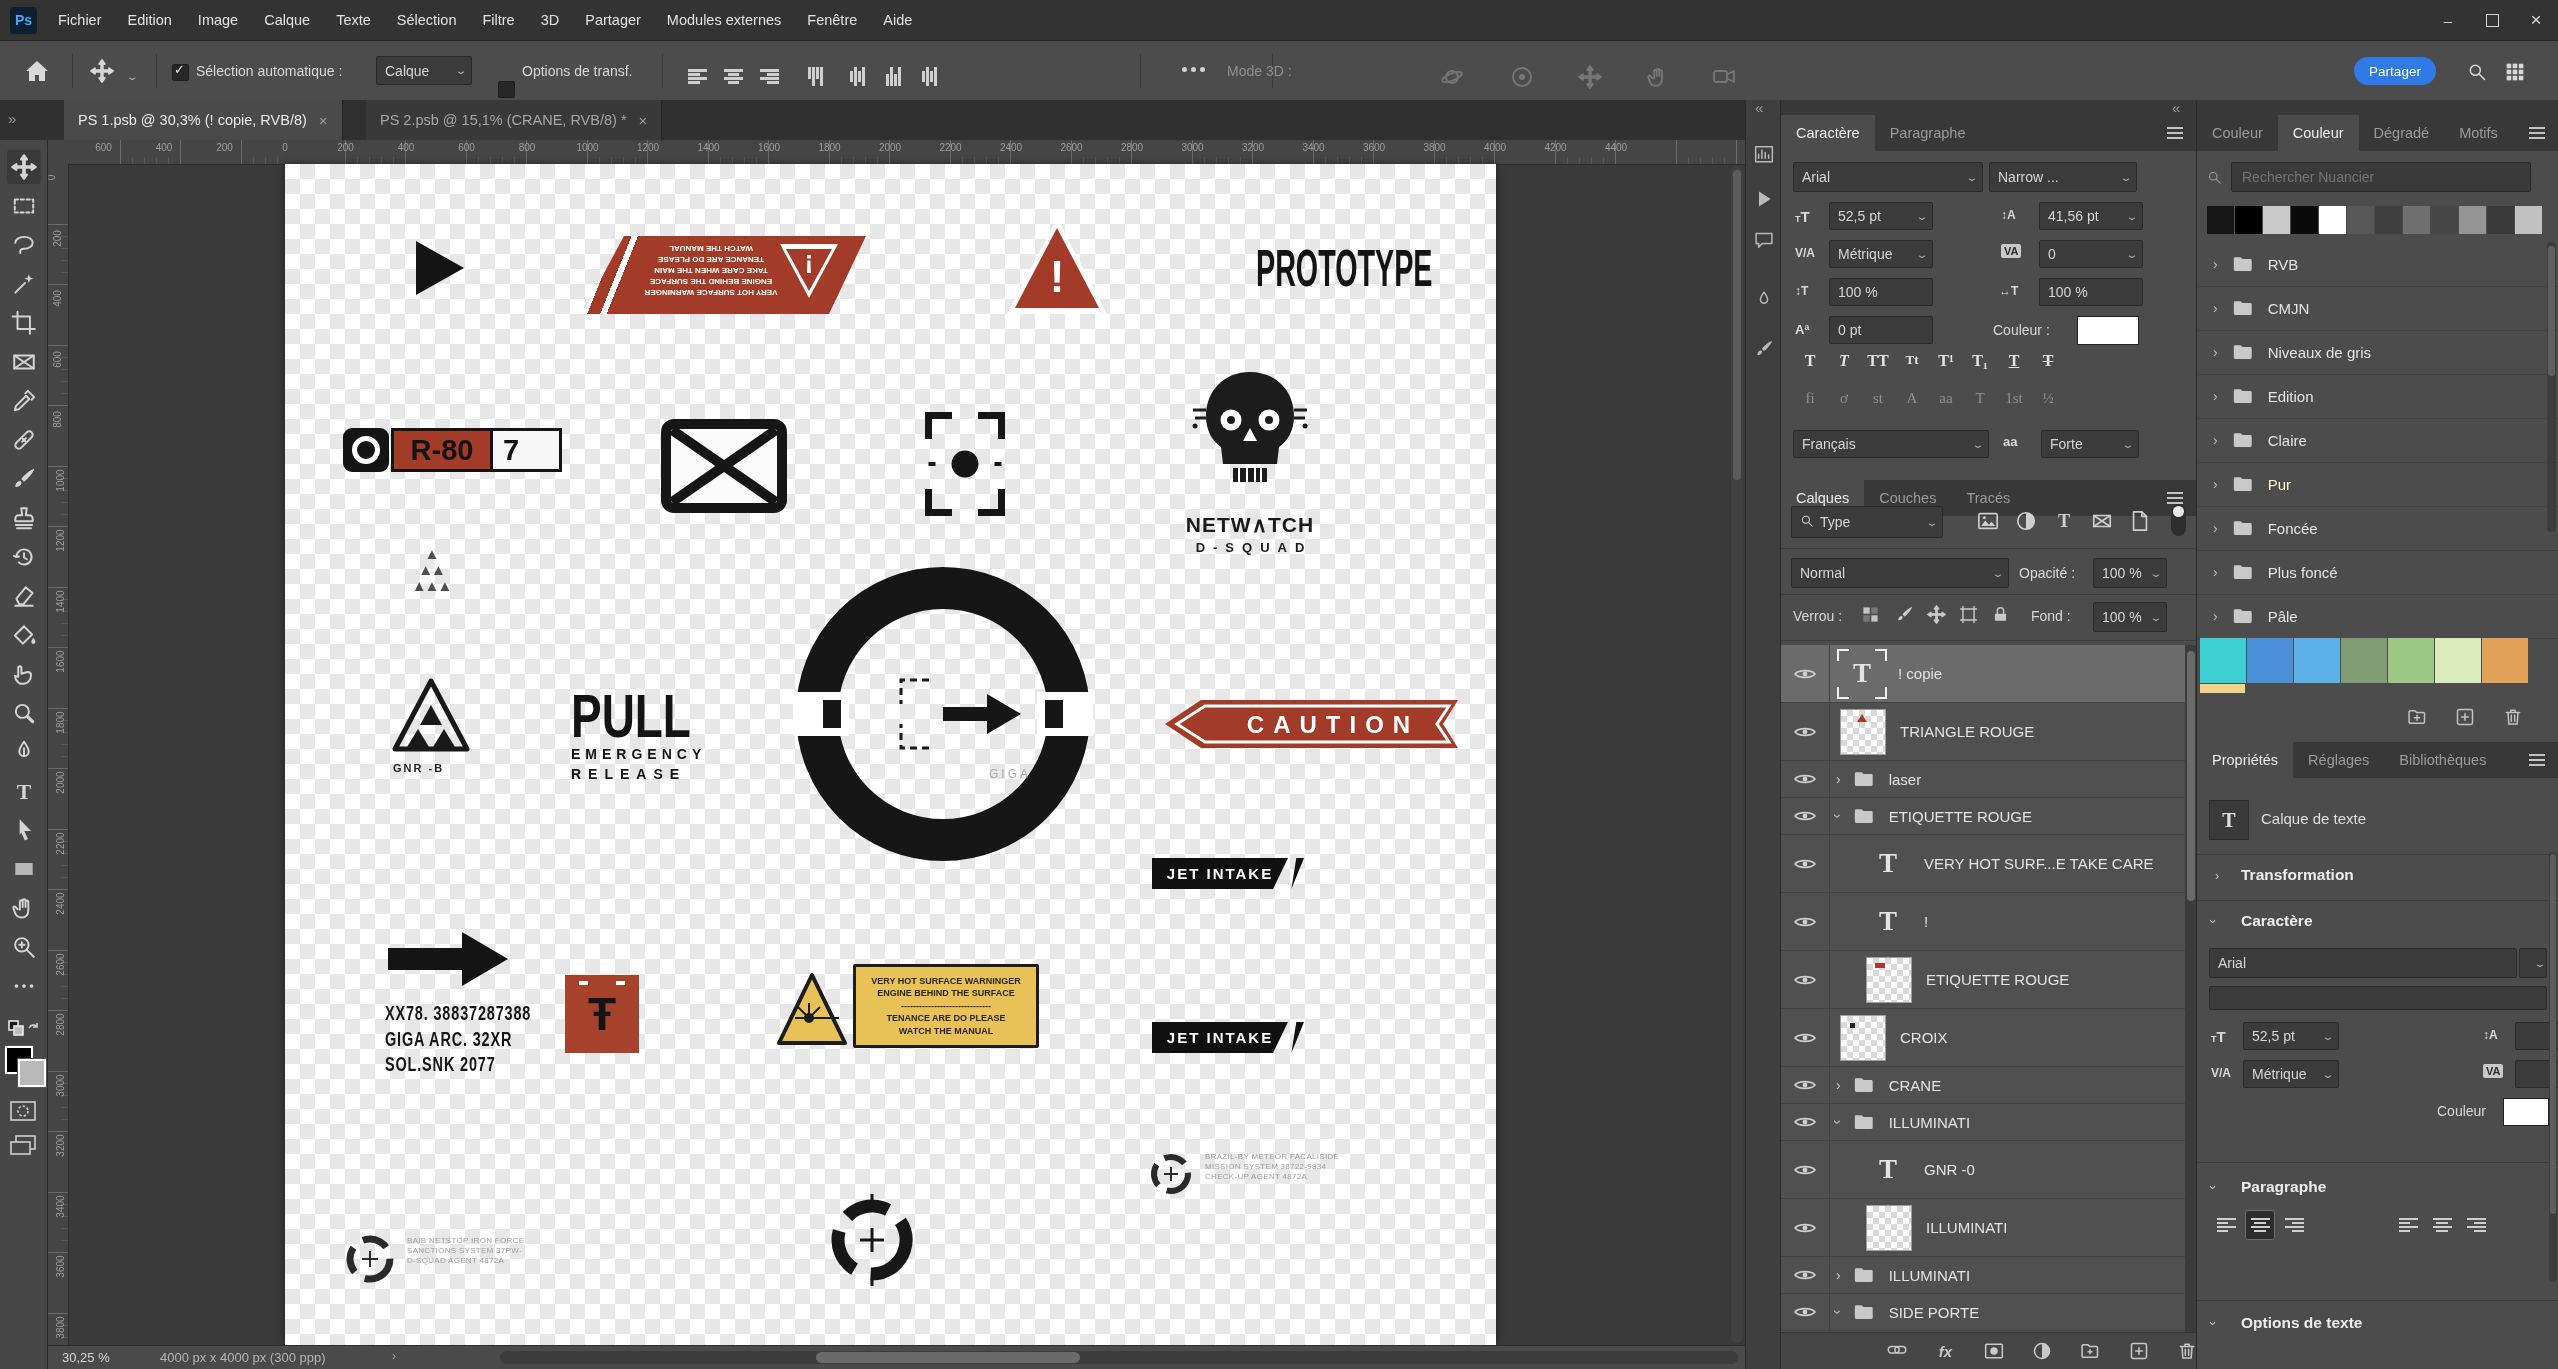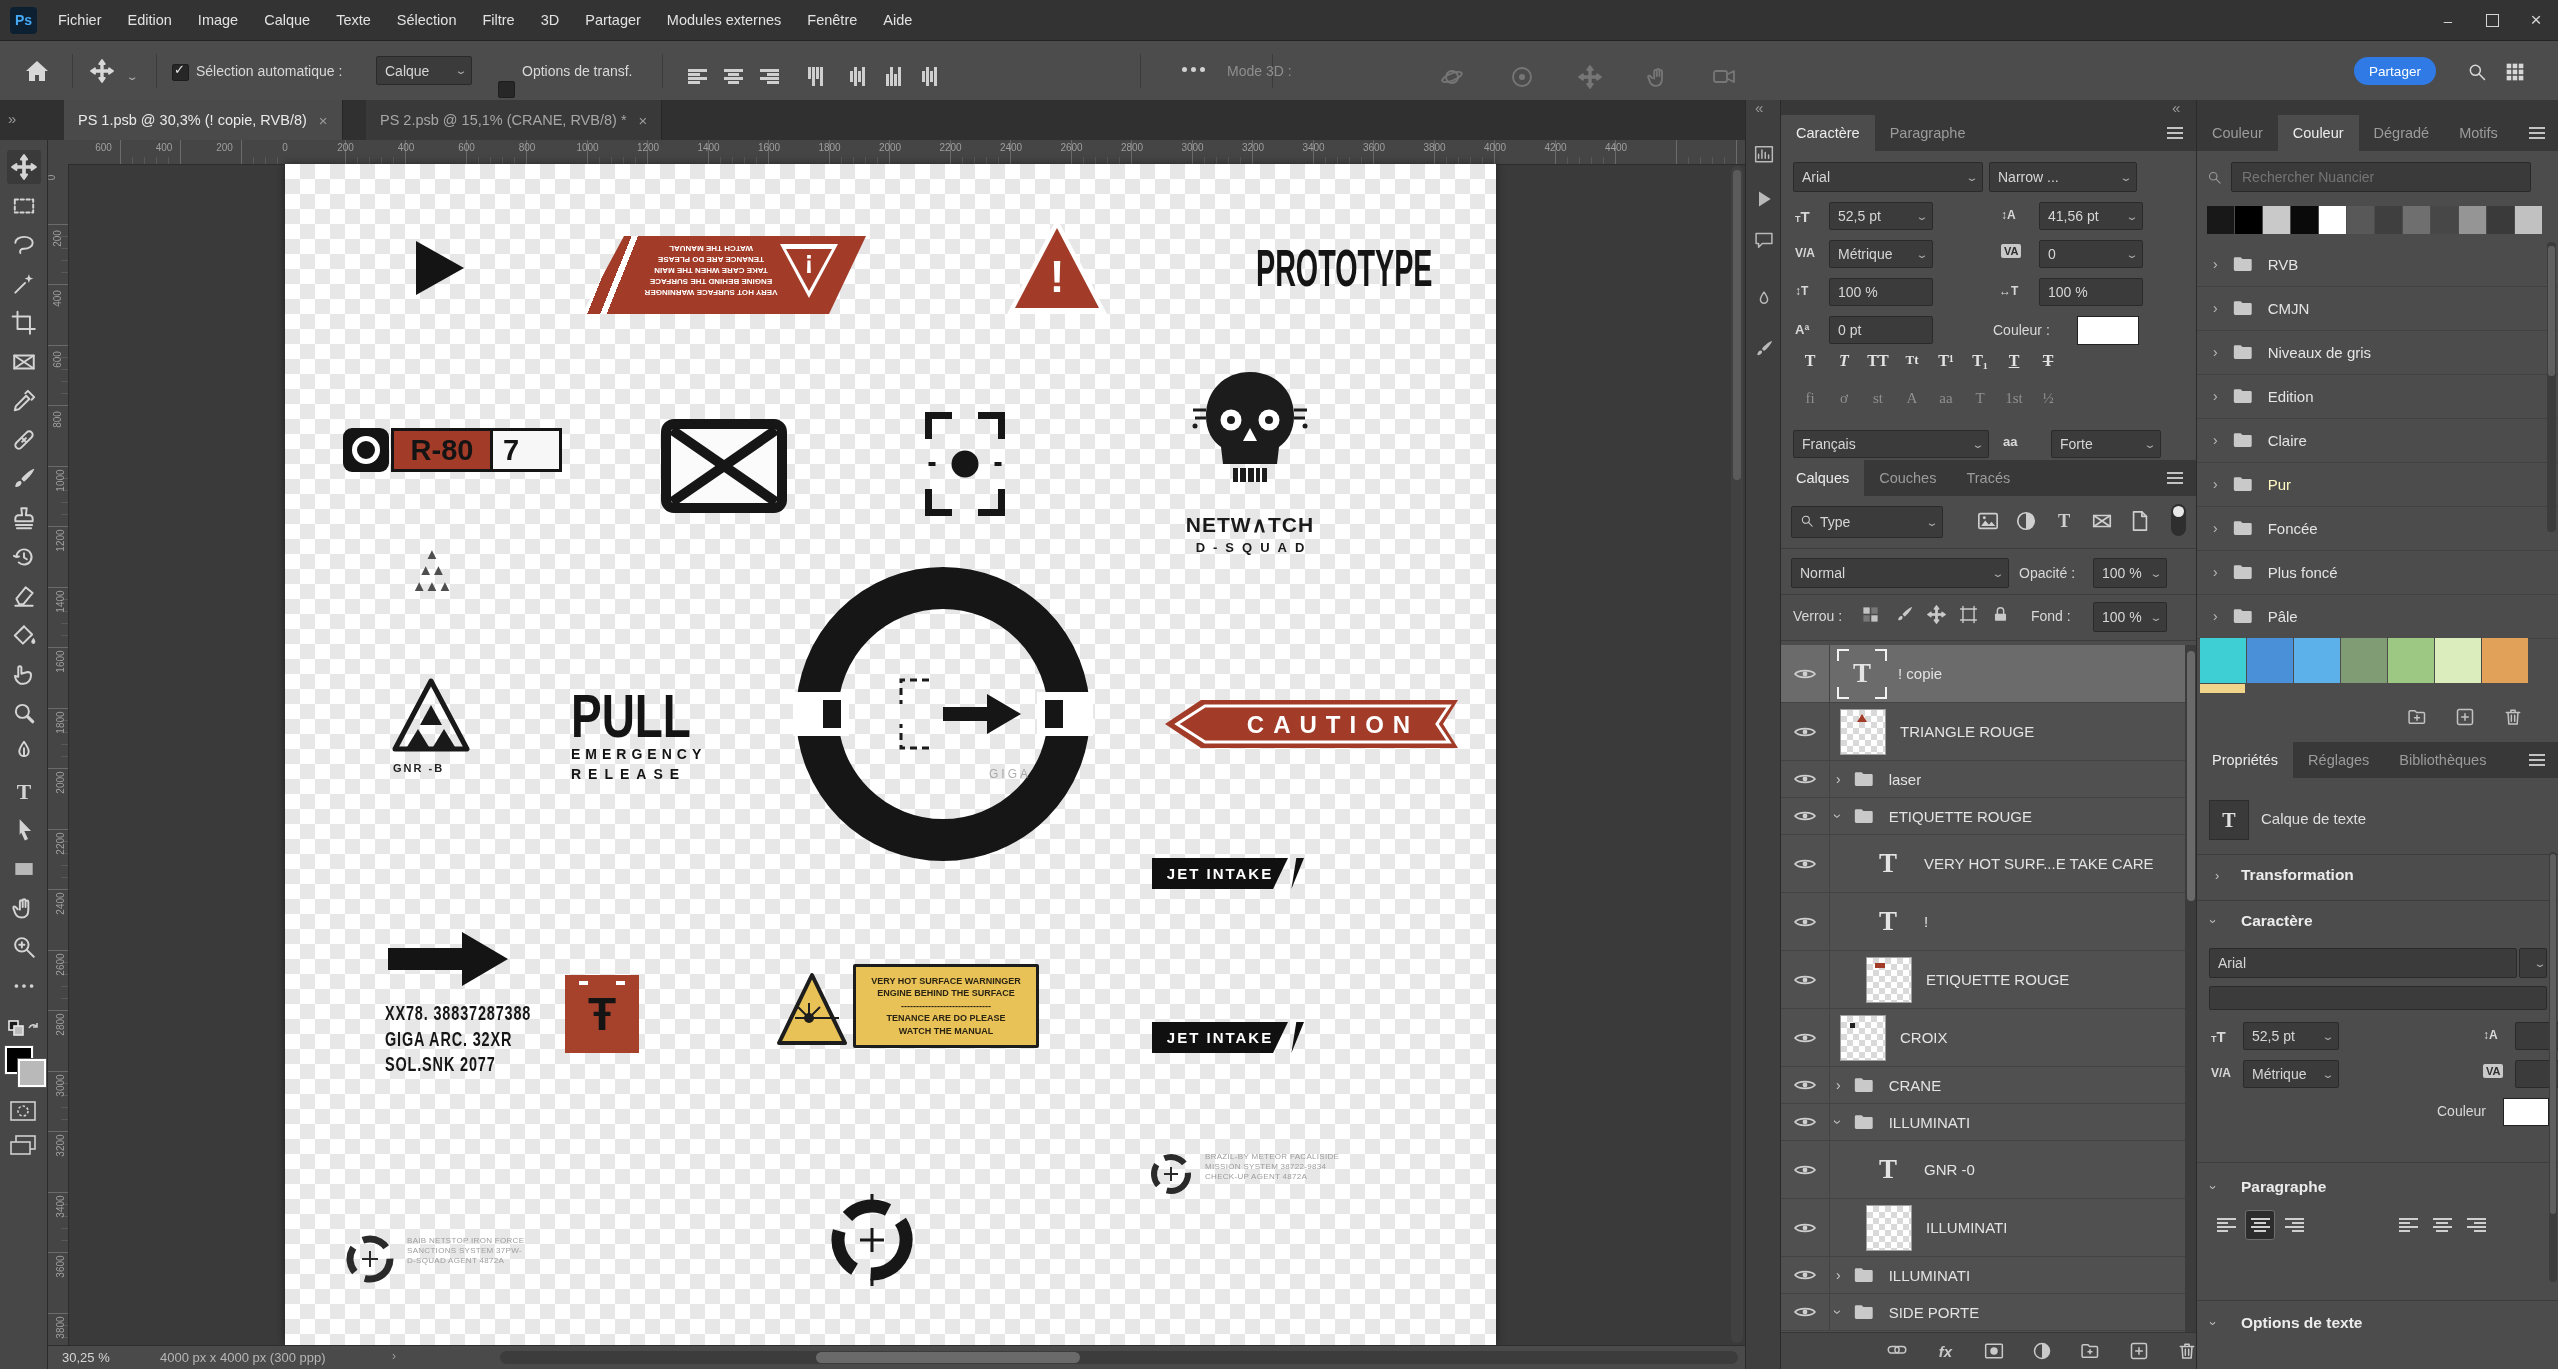--- a/index.html
+++ b/index.html
@@ -717,26 +717,26 @@
         <span class="otbtn" style="position: absolute; left: 152px; top: 290px;">aa</span>
         <span class="otbtn" style="position: absolute; left: 186px; top: 290px;">T</span>
         <span class="otbtn" style="position: absolute; left: 220px; top: 290px;">1st</span>
         <span class="otbtn" style="position: absolute; left: 254px; top: 290px;">½</span>
       </div>
     <div class="abs f" style="left:12px;top:330px;width:196px;height:28px">
       <span>Français</span>
         <span class="chev">⌄</span>
       </div>
     <span class="abs ticon" style="left:222px;top:334px;font-size:13px">aa</span>
-    <div class="abs f" style="left:270px;top:330px;width:110px;height:28px">
+    <div class="abs f" style="left:260px;top:330px;width:98px;height:28px">
       <span>Forte</span>
         <span class="chev">⌄</span>
       </div>
 
-    <div class="ptabs" style="top:360px">
+    <div class="ptabs" style="top:380px">
       <div class="ptab on">Calques</div>
       <div class="ptab">Couches</div>
       <div class="ptab">Tracés</div>
       <div class="pham" id="ham2">
           <svg width="18" height="14" viewBox="0 0 18 14" stroke="#c3c3c3" stroke-width="2">
             <path d="M1 2h16M1 7h16M1 12h16"></path>
           </svg>
         </div>
     </div>
     <div class="abs f" style="left:10px;top:406px;width:152px;height:32px">

